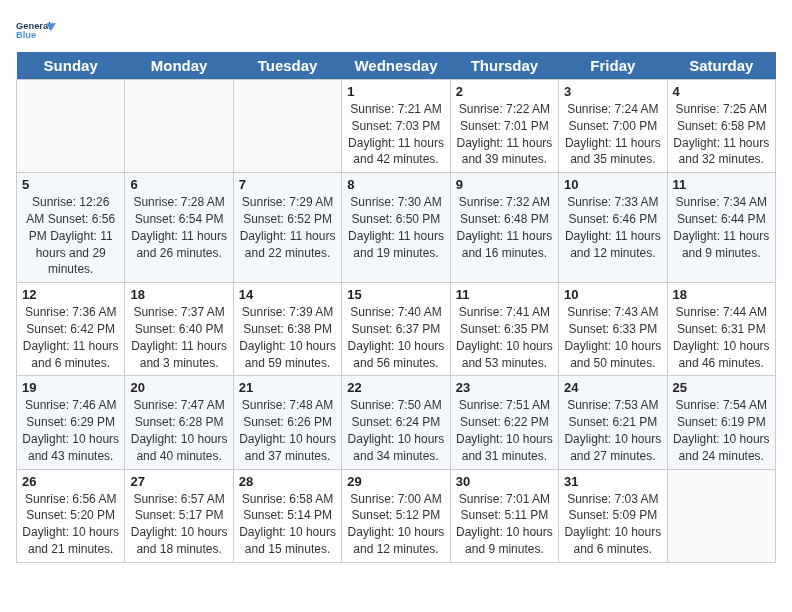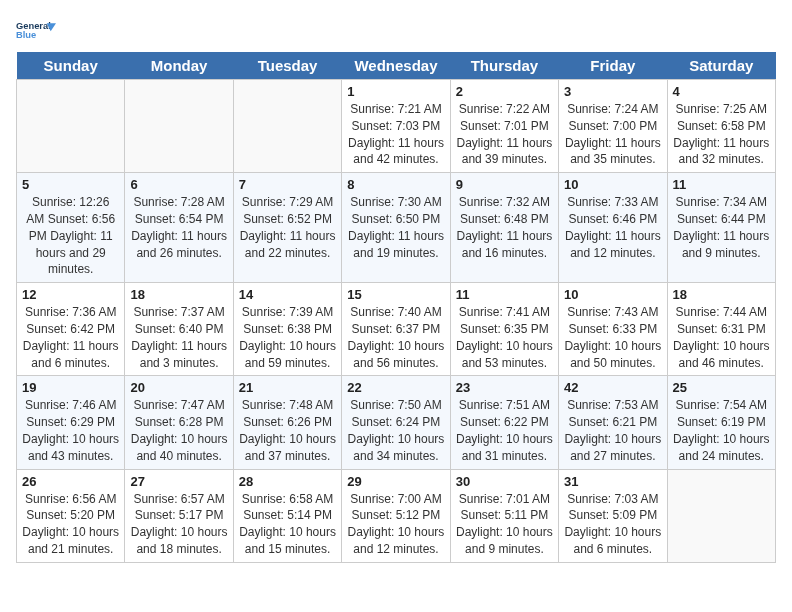--- a/index.html
+++ b/index.html
@@ -277,21 +277,21 @@
 and 34 minutes.</div>
         </td>
         <td>
           <div class="day-num">23</div>
           <div class="day-info">Sunrise: 7:51 AM
 Sunset: 6:22 PM
 Daylight: 10 hours
 and 31 minutes.</div>
         </td>
         <td>
-          <div class="day-num">42</div>
+          <div class="day-num">24</div>
           <div class="day-info">Sunrise: 7:53 AM
 Sunset: 6:21 PM
 Daylight: 10 hours
 and 27 minutes.</div>
         </td>
         <td>
           <div class="day-num">25</div>
           <div class="day-info">Sunrise: 7:54 AM
 Sunset: 6:19 PM
 Daylight: 10 hours

